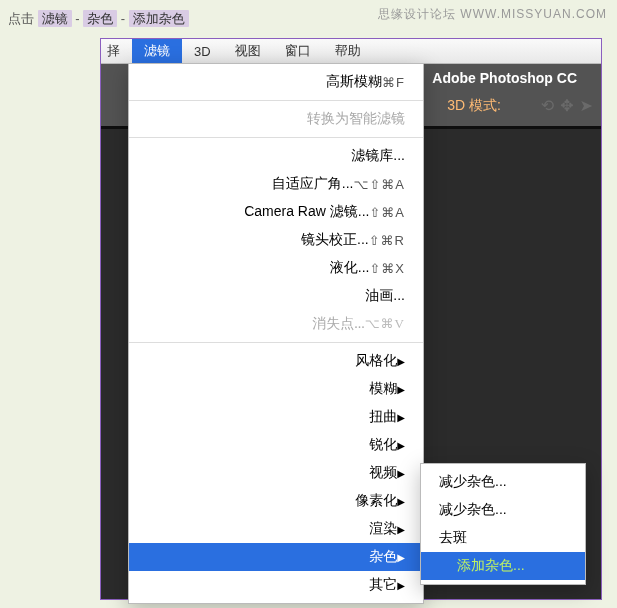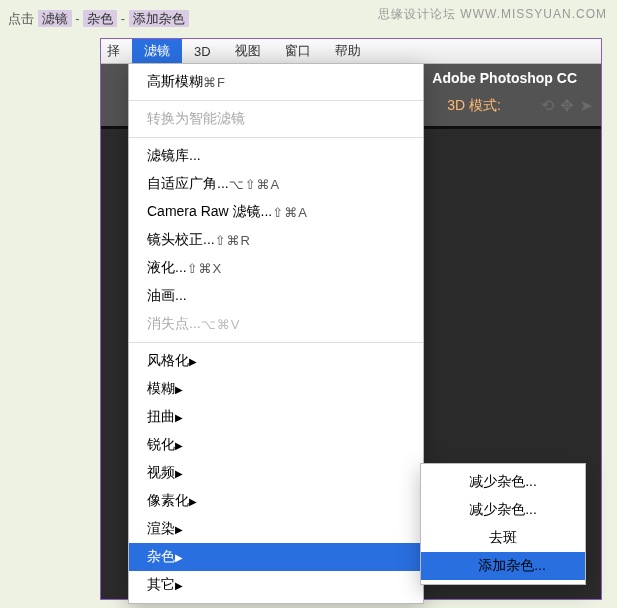--- a/index.html
+++ b/index.html
@@ -103,27 +103,27 @@
     top: 24px;
     width: 294px;
     background: #fff;
     border: 1px solid #bbb;
     box-shadow: 0 6px 20px rgba(0,0,0,0.25);
     padding: 4px 0;
     font-size: 14px;
   }
   .dropdown .row {
     display: flex;
-    justify-content: flex-start;
+    justify-content: flex-end;
     align-items: center;
     padding: 3px 18px;
     color: #000;
     min-height: 22px;
   }
-  .dropdown .row.disabled { color: #aaa; }
+  .dropdown .row.disabled { color: #aaa; font-family: Liberation Serif, serif; }
   .dropdown .row.highlight {
     background: #2a6fe0;
     color: #fff;
   }
   .dropdown .row .arrow {
     font-size: 10px;
     color: inherit;
   }
   .dropdown .sep {
     height: 1px;
@@ -142,28 +142,28 @@
     top: 424px;
     width: 164px;
     background: #fff;
     border: 1px solid #bbb;
     box-shadow: 0 6px 20px rgba(0,0,0,0.25);
     padding: 4px 0;
     font-size: 14px;
   }
   .submenu .row {
     display: flex;
-    justify-content: center;
+    justify-content: flex-start;
     align-items: center;
     padding: 3px 18px;
     min-height: 22px;
   }
   .submenu .row.highlight {
     background: #2a6fe0;
-    color: #000000;
+    color: #bef264;
     padding-left: 36px;
   }
   .canvas-area {
     position: absolute;
     top: 90px;
     left: 0; right: 0; bottom: 0;
     background: #2b2b2b;
   }
   .left-dock-icon {
     position: absolute;

